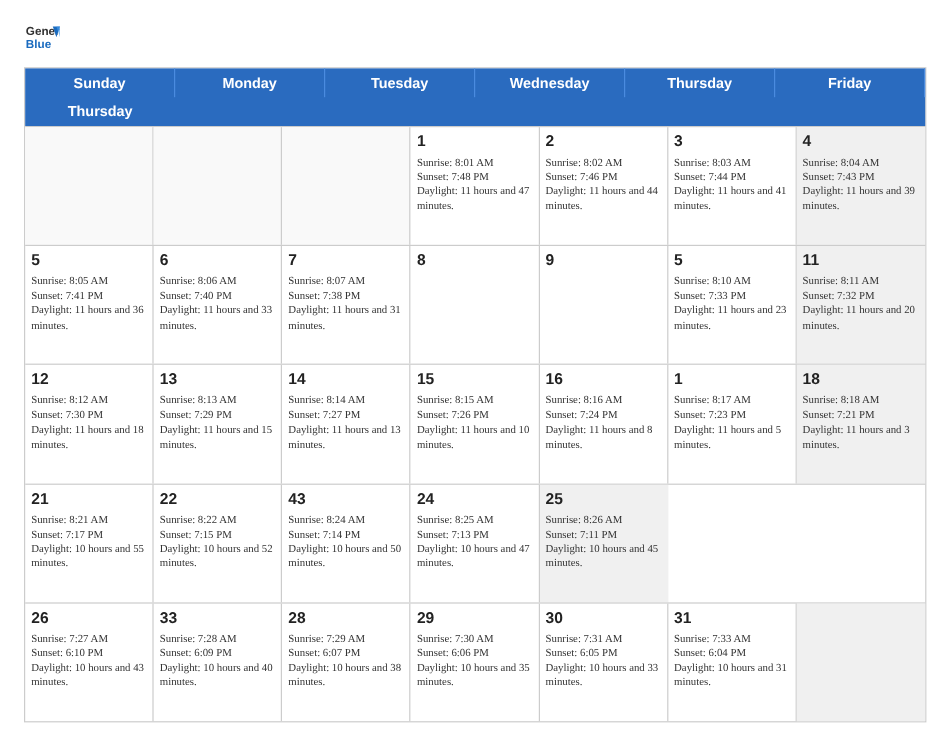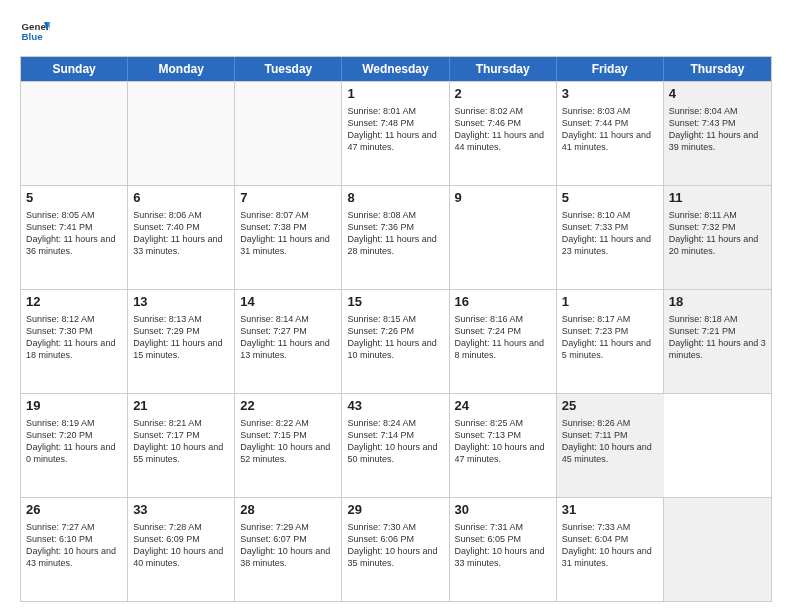--- a/index.html
+++ b/index.html
@@ -46,21 +46,21 @@
       color: #444;
     }
     .calendar {
       flex: 1;
       display: flex;
       flex-direction: column;
       border: 1px solid #ccc;
     }
     .cal-header {
       display: grid;
-      grid-template-columns: repeat(7, 1fr);
+      grid-template-columns: repeat(6, 1fr);
       background: #2a6bbf;
     }
     .cal-header-cell {
       color: #fff;
       font-size: 12px;
       font-weight: bold;
       text-align: center;
       padding: 5px 2px;
       border-right: 1px solid #4a8bdf;
     }
@@ -92,20 +92,21 @@
       font-size: 13px;
       font-weight: bold;
       color: #222;
       display: block;
       margin-bottom: 2px;
     }
     .cell-text {
       font-size: 9px;
       color: #333;
       line-height: 1.35;
+      font-family: Liberation Serif, serif;
     }
   </style>
 </head>
 <body>
 
 <div class="page">
   <div class="header">
     <div class="logo">
       <svg class="logo-icon" viewBox="0 0 40 40">
         <text x="2" y="18" font-size="13" font-weight="bold" fill="#333">General</text>
@@ -160,21 +161,20 @@
           <div class="cal-cell">
             <span class="day-num">6</span>
             <div class="cell-text">Sunrise: 8:06 AM<br>Sunset: 7:40 PM<br>Daylight: 11 hours and 33 minutes.</div>
           </div>
           <div class="cal-cell">
             <span class="day-num">7</span>
             <div class="cell-text">Sunrise: 8:07 AM<br>Sunset: 7:38 PM<br>Daylight: 11 hours and 31 minutes.</div>
           </div>
           <div class="cal-cell">
             <span class="day-num">8</span>
-            <div class="cell-text">Sunrise: 8:08 AM<br>Sunset: 7:36 PM<br>Daylight: 11 hours and 28 minutes.</div>
           </div>
           <div class="cal-cell">
             <span class="day-num">9</span>
           </div>
           <div class="cal-cell">
             <span class="day-num">5</span>
             <div class="cell-text">Sunrise: 8:10 AM<br>Sunset: 7:33 PM<br>Daylight: 11 hours and 23 minutes.</div>
           </div>
           <div class="cal-cell shaded">
             <span class="day-num">11</span>
@@ -205,24 +205,20 @@
           <div class="cal-cell">
             <span class="day-num">1</span>
             <div class="cell-text">Sunrise: 8:17 AM<br>Sunset: 7:23 PM<br>Daylight: 11 hours and 5 minutes.</div>
           </div>
           <div class="cal-cell shaded">
             <span class="day-num">18</span>
             <div class="cell-text">Sunrise: 8:18 AM<br>Sunset: 7:21 PM<br>Daylight: 11 hours and 3 minutes.</div>
           </div>
         </div>
         <div class="cal-row">
-          <div class="cal-cell">
-            <span class="day-num">19</span>
-            <div class="cell-text">Sunrise: 8:19 AM<br>Sunset: 7:20 PM<br>Daylight: 11 hours and 0 minutes.</div>
-          </div>
           <div class="cal-cell">
             <span class="day-num">21</span>
             <div class="cell-text">Sunrise: 8:21 AM<br>Sunset: 7:17 PM<br>Daylight: 10 hours and 55 minutes.</div>
           </div>
           <div class="cal-cell">
             <span class="day-num">22</span>
             <div class="cell-text">Sunrise: 8:22 AM<br>Sunset: 7:15 PM<br>Daylight: 10 hours and 52 minutes.</div>
           </div>
           <div class="cal-cell">
             <span class="day-num">43</span>

